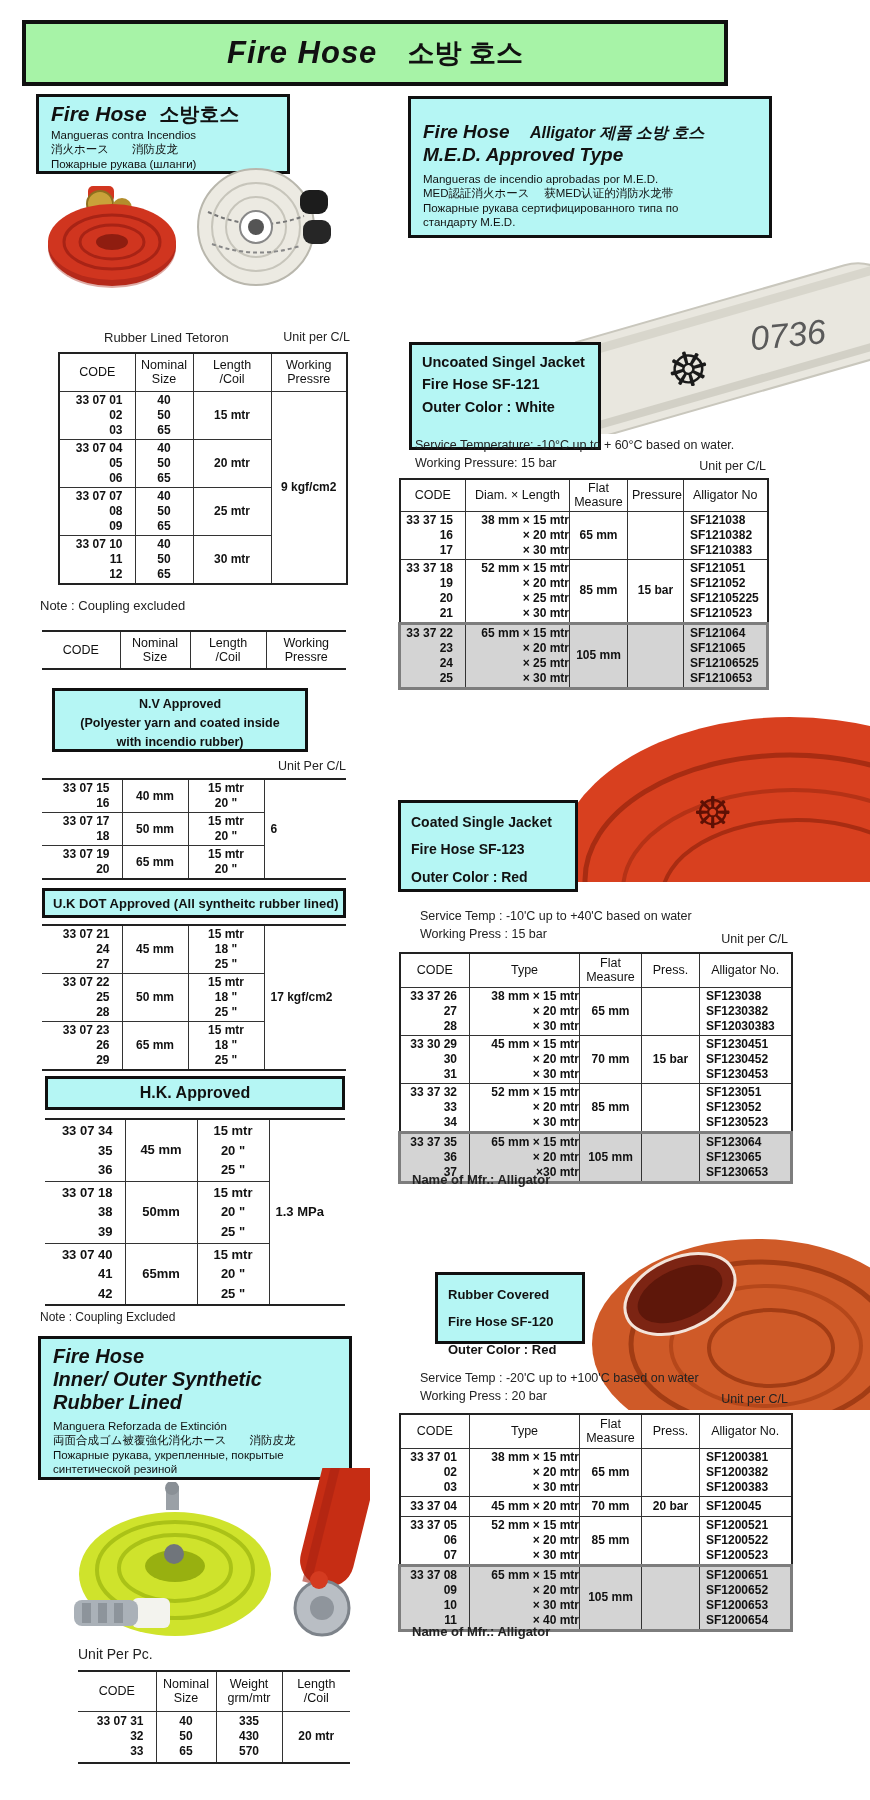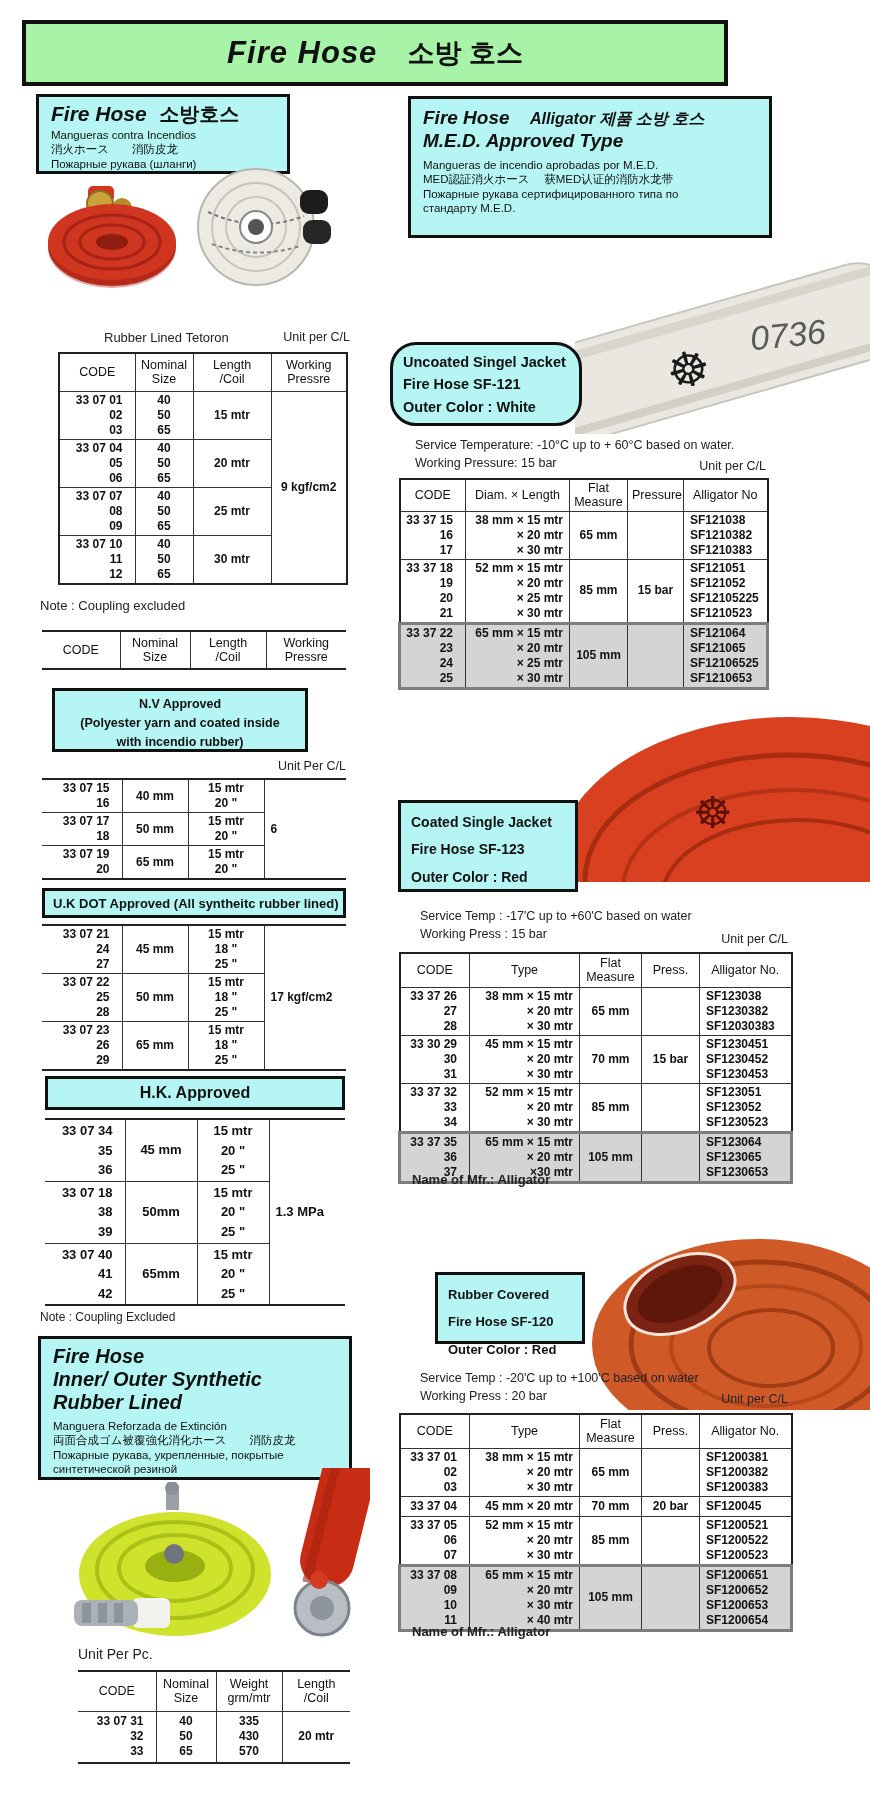--- a/index.html
+++ b/index.html
@@ -17,21 +17,21 @@
   
   table.tbl{border-collapse:collapse;table-layout:fixed;border:2px solid #222;}
   table.tbl.open{border-left:none;border-right:none;}
   .tbl td,.tbl th{border:1px solid #333;font-size:12px;white-space:pre-line;vertical-align:middle;
       padding:1px 4px;line-height:1.25;box-sizing:border-box;}
   .tbl td{font-weight:bold;}
   .tbl th{font-weight:normal;font-size:12.5px;text-align:center;line-height:1.15;}
   .tbl.open tr td:first-child,.tbl.open tr th:first-child{border-left:none;}
   .tbl.open tr td:last-child,.tbl.open tr th:last-child{border-right:none;}
   td.code{text-align:right;padding-right:12px;}
-  td.rt{text-align:right;padding-right:6px;}
+  td.rt{text-align:right;padding-right:0;}
   td.ctr{text-align:center;}
   td.lf{text-align:left;padding-left:6px;}
   tr.hl td{background:#d4d4d4;border-top:3px solid #7d7d7d;border-bottom:3px solid #7d7d7d;}
   tr.hl td:first-child{border-left:3px solid #7d7d7d;}
   tr.hl td:last-child{border-right:3px solid #7d7d7d;}
   .note{font-size:13px;color:#222;}
   .unit{font-size:12.5px;color:#222;}
   .svc{font-size:12.5px;color:#222;line-height:1.4;}
   .mfr{font-size:13px;font-weight:bold;color:#222;}
   .cap{font-size:13px;color:#222;}
@@ -346,21 +346,21 @@
 50
 65</td>
       <td class="ctr">335
 430
 570</td>
       <td class="ctr">20 mtr</td>
     </tr>
   </tbody>
     </table>
 
-  <div class="abs cyanbox" style="left:408px;top:96px;width:364px;height:142px;padding:8px 12px;">
+  <div class="abs cyanbox" style="left:408px;top:96px;width:364px;height:142px;padding:22px 12px;">
     <div>
       <span class="it" style="font-size:19px;">Fire Hose</span>
       <span class="it" style="font-size:16px;margin-left:16px;">Alligator 제품 소방 호스</span>
     </div>
     <div class="it" style="font-size:19px;margin-bottom:6px;">M.E.D. Approved Type</div>
     <div class="sm">Mangueras de incendio aprobadas por  M.E.D.</div>
     <div class="sm">MED認証消火ホース　 获MED认证的消防水龙带</div>
     <div class="sm">Пожарные рукава сертифицированного типа по</div>
     <div class="sm">стандарту M.E.D.</div>
   </div>
@@ -368,21 +368,21 @@
   <svg class="abs" style="left:575px;top:244px;" width="295" height="190" viewBox="0 0 295 190">
     <g transform="rotate(-16 150 120)">
       <rect x="-40" y="58" width="380" height="98" rx="48" fill="#e9e7df" stroke="#c9c7bd" stroke-width="2"></rect>
       <rect x="-40" y="66" width="380" height="9" fill="#d8d6cc"></rect>
       <rect x="-40" y="140" width="380" height="8" fill="#d2d0c6"></rect>
       <text x="92" y="132" font-size="48" fill="#1a1a1a">☸</text>
       <text x="180" y="118" font-size="34" fill="#5a5a5a" font-style="italic" transform="rotate(10 200 112)">0736</text>
     </g>
   </svg>
 
-  <div class="abs cyanbox bx3" style="left:390px;top:342px;width:192px;height:84px;border-radius:26px;">
+  <div class="abs cyanbox bx3" style="left:409px;top:342px;width:192px;height:108px;">
     <div>Uncoated Singel Jacket</div>
     <div>Fire Hose SF-121</div>
     <div>Outer Color : White</div>
   </div>
   <div class="abs svc" style="left:415px;top:437px;">
     <div>Service Temperature:  -10°C up to + 60°C based on water.</div>
     <div>Working Pressure:  15 bar</div>
   </div>
   <div class="abs unit" style="left:648px;top:459px;width:118px;text-align:right;">Unit per C/L</div>
   <table class="abs tbl" style="left:398px;top:478px;width:368px;">
@@ -457,21 +457,21 @@
     <ellipse cx="222" cy="206" rx="135" ry="78" fill="none" stroke="#a82c12" stroke-width="4"></ellipse>
     <text x="118" y="136" font-size="44" fill="#5f1004">☸</text>
   </svg>
 
   <div class="abs cyanbox" style="left:398px;top:800px;width:180px;height:92px;padding:6px 10px;font-weight:bold;font-size:14px;line-height:1.95;">
     <div>Coated Single Jacket</div>
     <div>Fire Hose SF-123</div>
     <div>Outer Color : Red</div>
   </div>
   <div class="abs svc" style="left:420px;top:908px;">
-    <div>Service Temp :  -17'C up to +60'C based on water</div>
+    <div>Service Temp :  -10'C up to +40'C based on water</div>
     <div>Working Press :   15 bar</div>
   </div>
   <div class="abs unit" style="left:672px;top:932px;width:116px;text-align:right;">Unit per C/L</div>
   <table class="abs tbl" style="left:398px;top:952px;width:392px;">
     <colgroup>
         <col style="width:70px">
         <col style="width:110px">
         <col style="width:62px">
         <col style="width:58px">
         <col style="width:92px">

